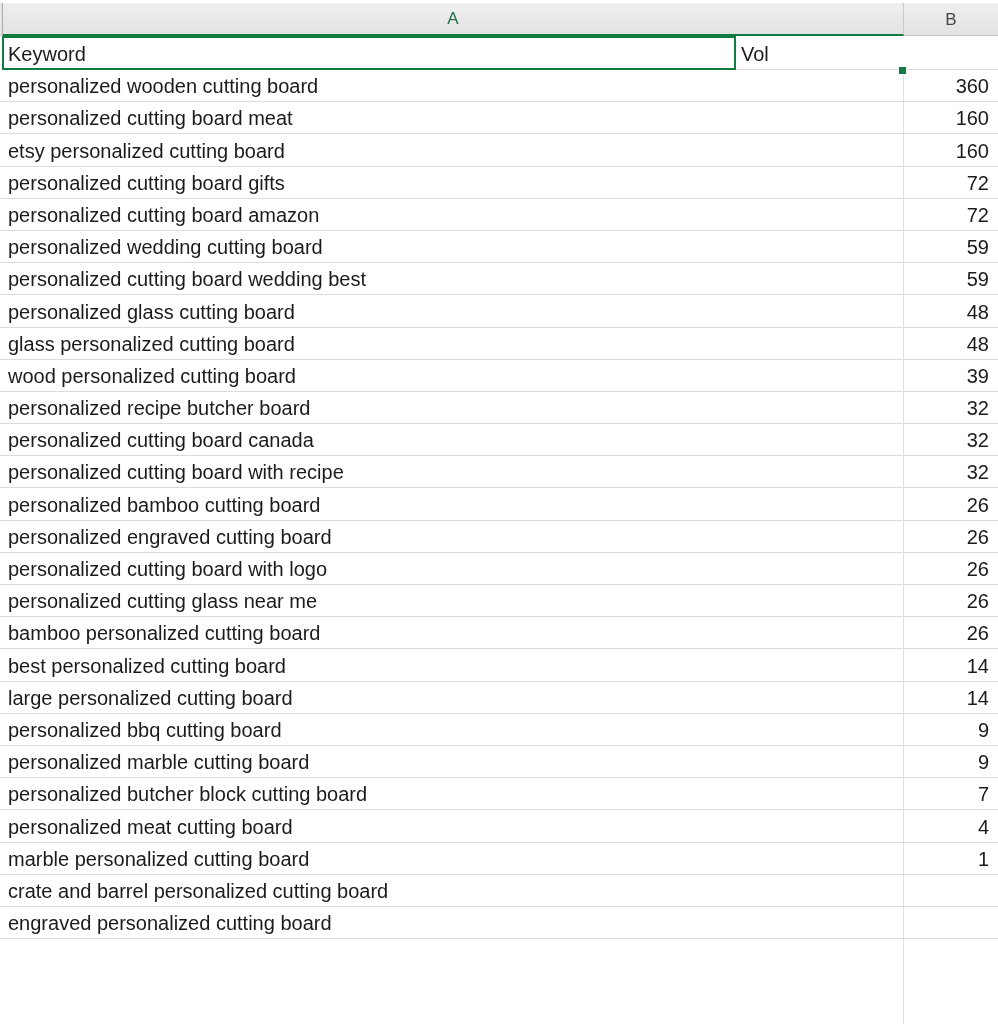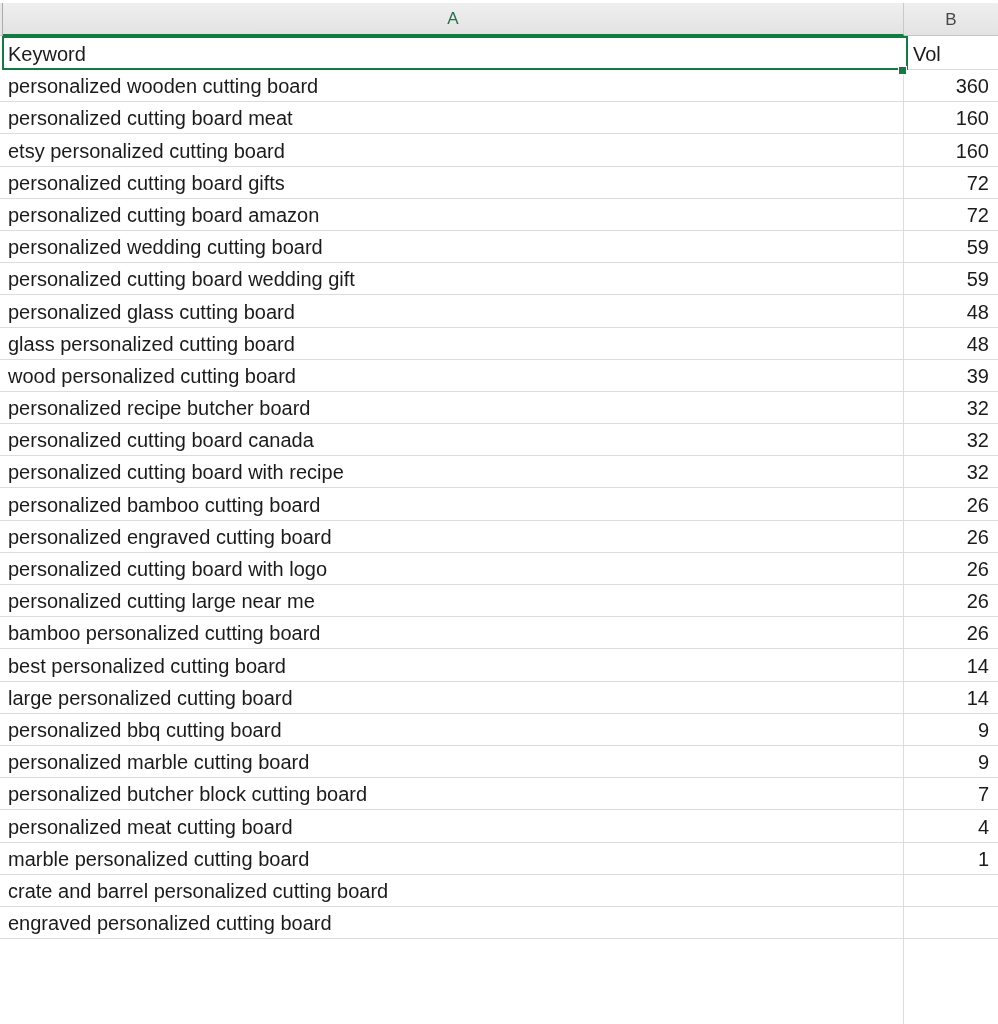--- a/index.html
+++ b/index.html
@@ -73,21 +73,21 @@
     overflow: hidden;
   }
   
   .headerrow {
     height: 34px;
     position: relative;
     z-index: 2;
   }
   .cell.a1 {
     margin-left: 2px;
-    width: 906px;
+    width: 734px;
     border: 2px solid #107C41;
     background: #ffffff;
     padding: 0 0 3px 4px;
   }
   .cell.b1 {
     flex: 1;
     border-bottom: 1px solid #dcdcdc;
     padding: 16px 0 4px 5px;
   }
   .fill-handle {
@@ -161,21 +161,21 @@
       </div>
       <div class="row datarow">
         <div class="cell ka">personalized cutting board amazon</div>
         <div class="cell vb">72</div>
       </div>
       <div class="row datarow">
         <div class="cell ka">personalized wedding cutting board</div>
         <div class="cell vb">59</div>
       </div>
       <div class="row datarow">
-        <div class="cell ka">personalized cutting board wedding gift</div>
+        <div class="cell ka">personalized cutting board wedding best</div>
         <div class="cell vb">59</div>
       </div>
       <div class="row datarow">
         <div class="cell ka">personalized glass cutting board</div>
         <div class="cell vb">48</div>
       </div>
       <div class="row datarow">
         <div class="cell ka">glass personalized cutting board</div>
         <div class="cell vb">48</div>
       </div>
@@ -201,21 +201,21 @@
       </div>
       <div class="row datarow">
         <div class="cell ka">personalized engraved cutting board</div>
         <div class="cell vb">26</div>
       </div>
       <div class="row datarow">
         <div class="cell ka">personalized cutting board with logo</div>
         <div class="cell vb">26</div>
       </div>
       <div class="row datarow">
-        <div class="cell ka">personalized cutting large near me</div>
+        <div class="cell ka">personalized cutting glass near me</div>
         <div class="cell vb">26</div>
       </div>
       <div class="row datarow">
         <div class="cell ka">bamboo personalized cutting board</div>
         <div class="cell vb">26</div>
       </div>
       <div class="row datarow">
         <div class="cell ka">best personalized cutting board</div>
         <div class="cell vb">14</div>
       </div>

